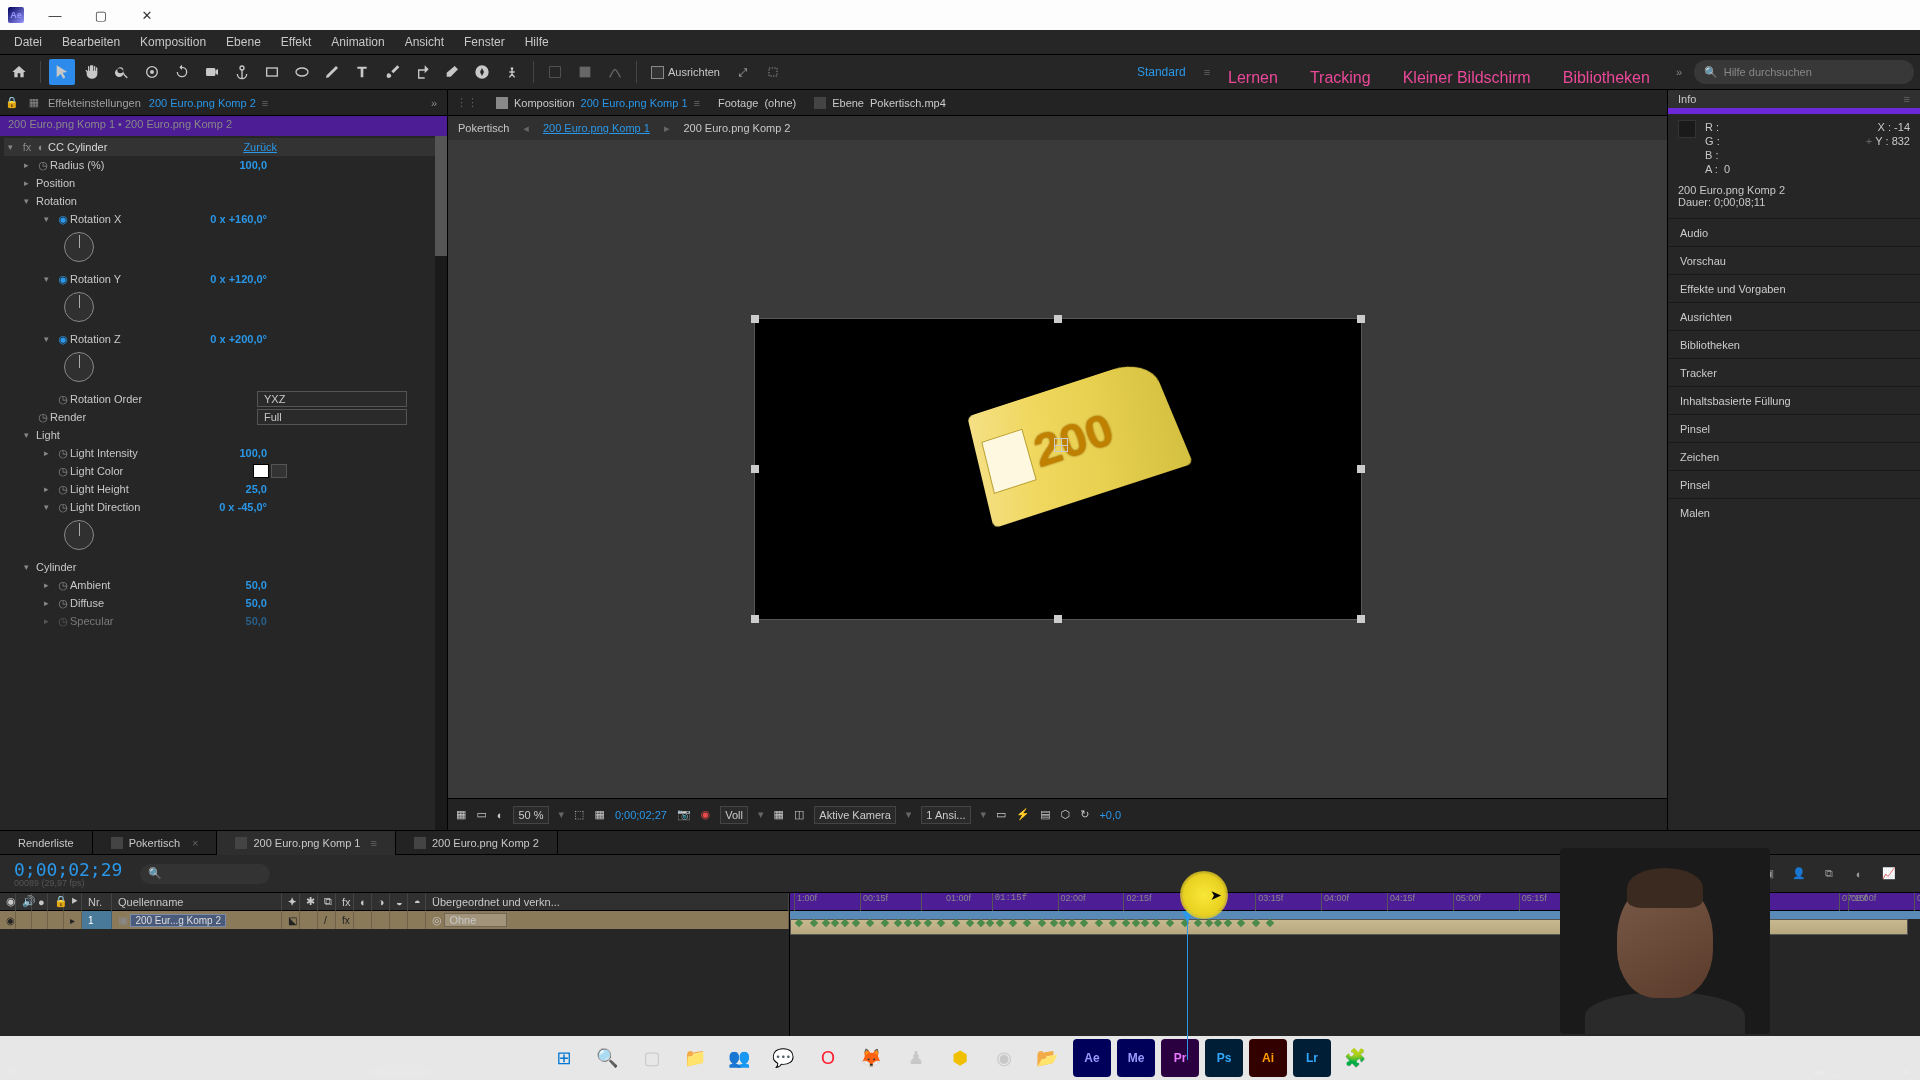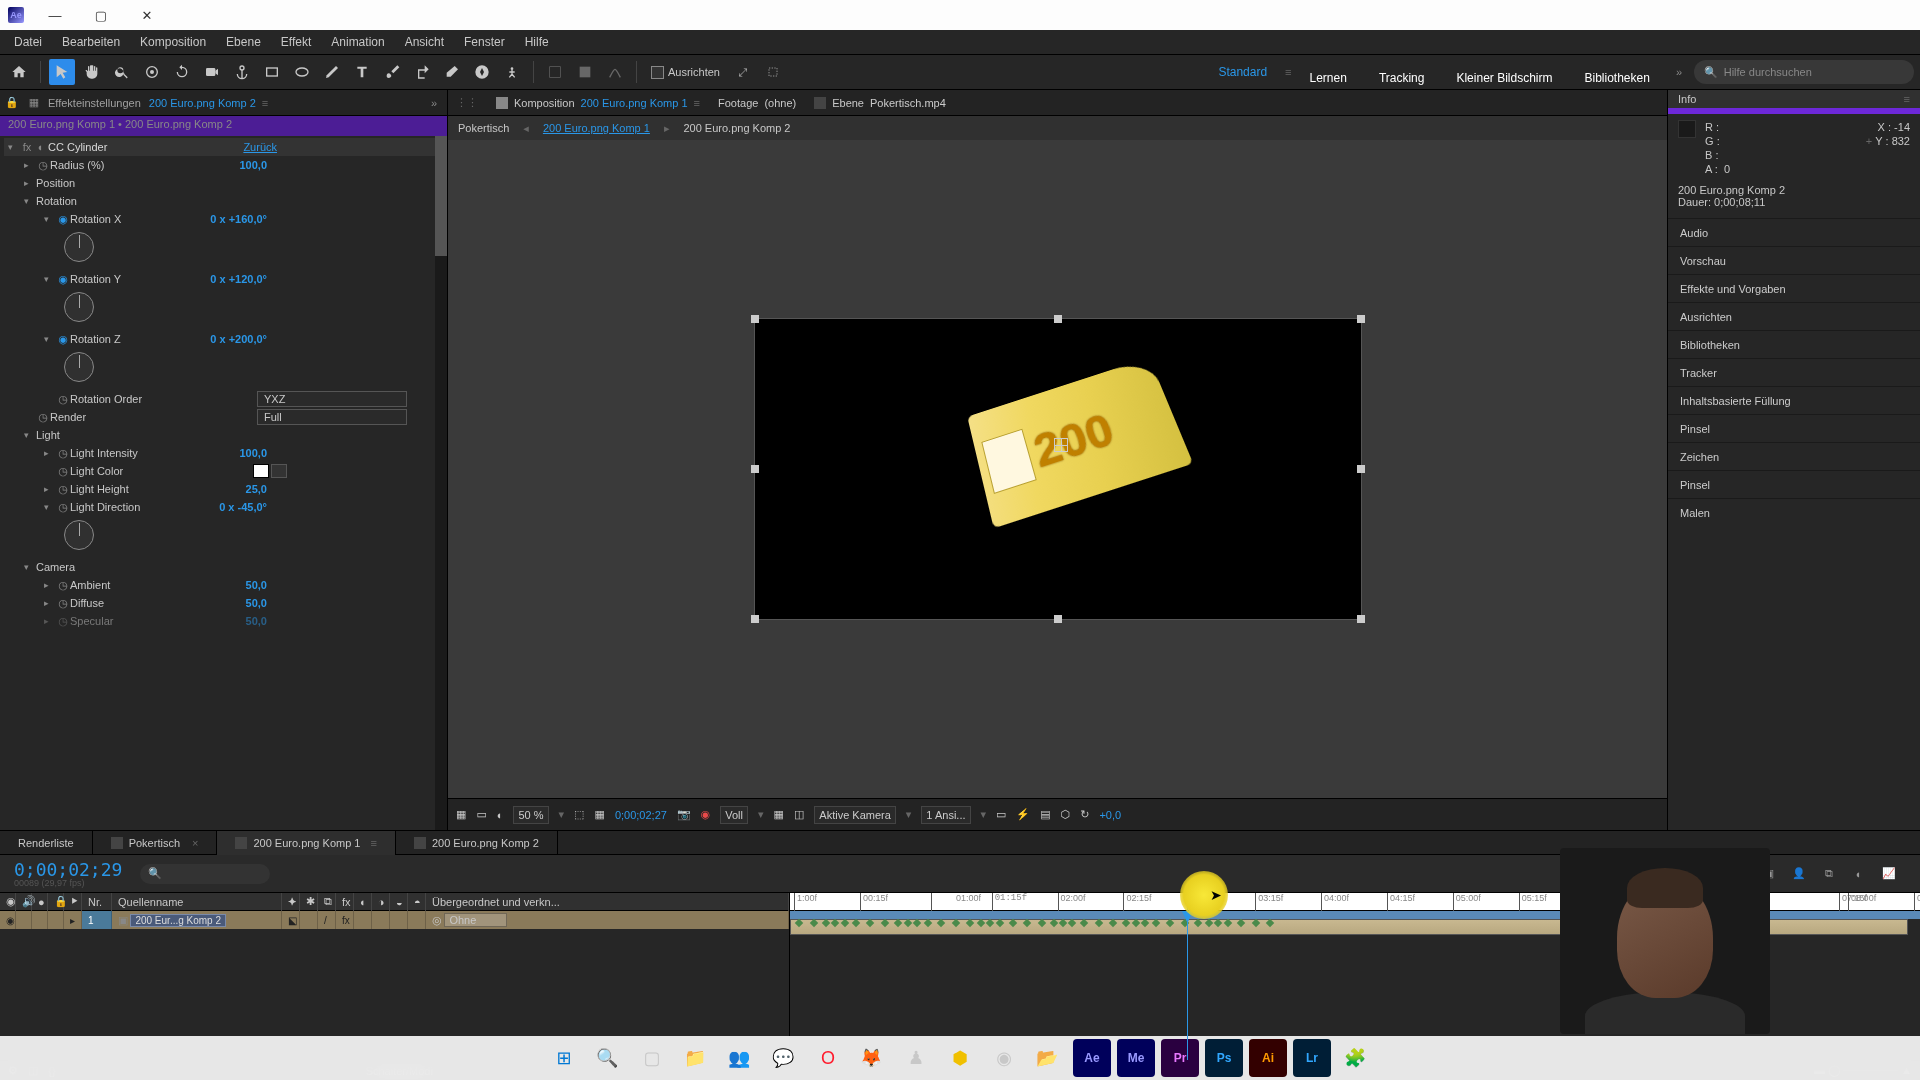--- a/index.html
+++ b/index.html
@@ -10,21 +10,21 @@
 .titlebar .winbtn { width:46px; height:30px; display:flex; align-items:center; justify-content:center; color:#333; font-size:13px; }
 .menubar { height:24px; background:#262626; display:flex; align-items:center; padding:0 4px; }
 .menubar .mitem { padding:3px 10px; color:#c8c8c8; font-size:12px; }
 .toolbar { height:36px; background:#262626; border-top:1px solid #000; border-bottom:1px solid #000; display:flex; align-items:center; padding:0 6px; gap:4px; }
 .toolbar .tbtn { width:26px; height:26px; display:flex; align-items:center; justify-content:center; color:#b0b0b0; border-radius:2px; }
 .toolbar .tbtn.active { background:#2d8ceb; color:#fff; }
 .toolbar .sep { width:1px; height:22px; background:#444; margin:0 4px; }
 .toolbar .chk { display:flex; align-items:center; gap:4px; color:#c8c8c8; font-size:11px; padding:0 6px;}
 .toolbar .chk .box { width:13px; height:13px; border:1px solid #888; background:#333; }
 .toolbar .ws { color:#2a97e8; padding:0 14px; font-size:12px; }
-.toolbar .wsn { color:#ffffff; padding:0 14px; font-size:12px;margin-top:12px;}
+.toolbar .wsn { color:#ec4899; padding:0 14px; font-size:16px;margin-top:12px;}
 .toolbar .search { flex:0 0 220px; height:24px; background:#383838; border-radius:12px; display:flex; align-items:center; padding:0 10px; color:#888; margin-left:auto; gap:6px;}
 .main { display:flex; height:calc(100% - 30px - 24px - 36px - 250px); }
 .left { width:448px; background:#262626; border-right:1px solid #000; display:flex; flex-direction:column; }
 .tabs-row{ height:26px; display:flex; align-items:center; background:#232323; border-bottom:1px solid #000; padding:0 4px; gap:6px;}
 .tabs-row .tabicon{width:16px;height:16px;color:#888;display:flex;align-items:center;justify-content:center;}
 .tabs-row .tablabel{color:#a0a0a0;font-size:11px;}
 .tabs-row .tabval{color:#2a97e8;font-size:11px;margin-left:2px;}
 .tabs-row .arrow{margin-left:auto;color:#888;padding:0 6px;}
 .crumb{height:20px;padding:2px 8px;color:#888;font-size:11px;background:#4c1d95;}
 .effect-tree{flex:1; overflow:auto; padding:2px 0 2px 4px;}
@@ -83,21 +83,21 @@
 .tlhead .tlicons{display:flex;gap:8px;margin-left:auto;margin-right:20px;}
 .tlhead .tlicons .ic{width:22px;height:22px;display:flex;align-items:center;justify-content:center;color:#999;}
 .ruler-area{flex:1;display:flex;}
 .layer-cols{width:790px;border-right:1px solid #000;background:#262626;}
 .col-hdr{height:18px;background:#303030;display:flex;align-items:center;font-size:10px;color:#999;border-bottom:1px solid #000;}
 .col-hdr .c{padding:0 6px;border-right:1px solid #444;height:18px;display:flex;align-items:center;}
 .layer-row{height:18px;display:flex;align-items:center;background:#8a7a5a;}
 .layer-row .c{padding:0 6px;height:18px;display:flex;align-items:center;border-right:1px solid rgba(0,0,0,.2);font-size:10px;color:#222;}
 .layer-row .lname{background:#4a5a7a;color:#ddd;border:1px solid #7a8aaa;padding:0 4px;font-size:10px;}
 .timeline-area{flex:1;position:relative;background:#262626;overflow:hidden;}
-.ruler{height:18px;background:#ffffff;border-bottom:1px solid #000;position:relative;display:flex;}
+.ruler{height:18px;background:#4c1d95;border-bottom:1px solid #000;position:relative;display:flex;}
 .ruler .tick{position:absolute;top:0;height:18px;border-left:1px solid #555;font-size:9px;color:#888;padding-left:2px;}
 .workarea{position:absolute;top:18px;left:0;right:0;height:8px;background:#5a8ab8;}
 .playhead{position:absolute;top:0;bottom:0;width:1px;background:#2a97e8;z-index:5;}
 .playhead .ph-head{position:absolute;top:18px;left:-5px;width:11px;height:12px;background:#2a97e8;clip-path:polygon(0 0,100% 0,50% 100%);}
 .track{position:absolute;top:26px;left:0;right:12px;height:16px;background:linear-gradient(#c8b890,#b8a880);border:1px solid #555;}
 .kf-row{position:absolute;top:28px;left:0;right:12px;height:4px;}
 .kf{position:absolute;width:6px;height:6px;background:#4a8a4a;transform:rotate(45deg);top:-1px;}
 .status-bot{height:20px;background:#232323;border-top:1px solid #000;display:flex;align-items:center;padding:0 8px;gap:10px;color:#888;font-size:10px;}
 .highlight-circ{position:absolute;width:48px;height:48px;border-radius:50%;background:radial-gradient(circle,#f8e838 0%,#e8d020 60%,rgba(232,208,32,0) 100%);z-index:50;pointer-events:none;}
 .cursor-arrow{position:absolute;z-index:51;color:#000;font-size:14px;pointer-events:none;}
@@ -358,21 +358,21 @@
         </div>
       <div class="row" style="padding-left:40px">
           <span class="tw">▾</span>
           <span class="sw">◷</span>
           <span class="lbl">Light Direction</span>
           <span class="val">0 x -45,0°</span>
         </div>
       <div class="dial"></div>
       <div class="row" style="padding-left:20px">
           <span class="tw">▾</span>
-          <span class="lbl">Camera</span>
+          <span class="lbl">Cylinder</span>
         </div>
       <div class="row" style="padding-left:40px">
           <span class="tw">▸</span>
           <span class="sw">◷</span>
           <span class="lbl">Ambient</span>
           <span class="val">50,0</span>
         </div>
       <div class="row" style="padding-left:40px">
           <span class="tw">▸</span>
           <span class="sw">◷</span>
@@ -573,21 +573,21 @@
         <div class="c" style="width:18px"></div>
         <div class="c" style="width:18px"></div>
         <div class="c" style="width:18px"></div>
         <div class="c" style="flex:1"><span>◎</span>&nbsp;<span style="border:1px solid rgba(0,0,0,.3);padding:0 30px 0 4px;background:rgba(255,255,255,.2)">Ohne</span></div>
       </div>
     </div>
     <div class="timeline-area">
       <div class="ruler" id="ruler">
           <div class="tick" style="left: 4px;">1:00f</div>
           <div class="tick" style="left: 69.8824px;">00:15f</div>
-          <div class="tick" style="left: 141px; padding-left: 24px;">01:00f</div>
+          <div class="tick" style="left: 131px; padding-left: 24px;">01:00f</div>
           <div class="tick" style="left: 201.647px; font-family: Liberation Mono, monospace;">01:15f</div>
           <div class="tick" style="left: 267.529px;">02:00f</div>
           <div class="tick" style="left: 333.412px;">02:15f</div>
           <div class="tick" style="left: 399.294px;">03:00f</div>
           <div class="tick" style="left: 465.176px;">03:15f</div>
           <div class="tick" style="left: 531.059px;">04:00f</div>
           <div class="tick" style="left: 596.941px;">04:15f</div>
           <div class="tick" style="left: 662.824px;">05:00f</div>
           <div class="tick" style="left: 728.706px;">05:15f</div>
           <div class="tick" style="left: 794.588px;">06:00f</div>

